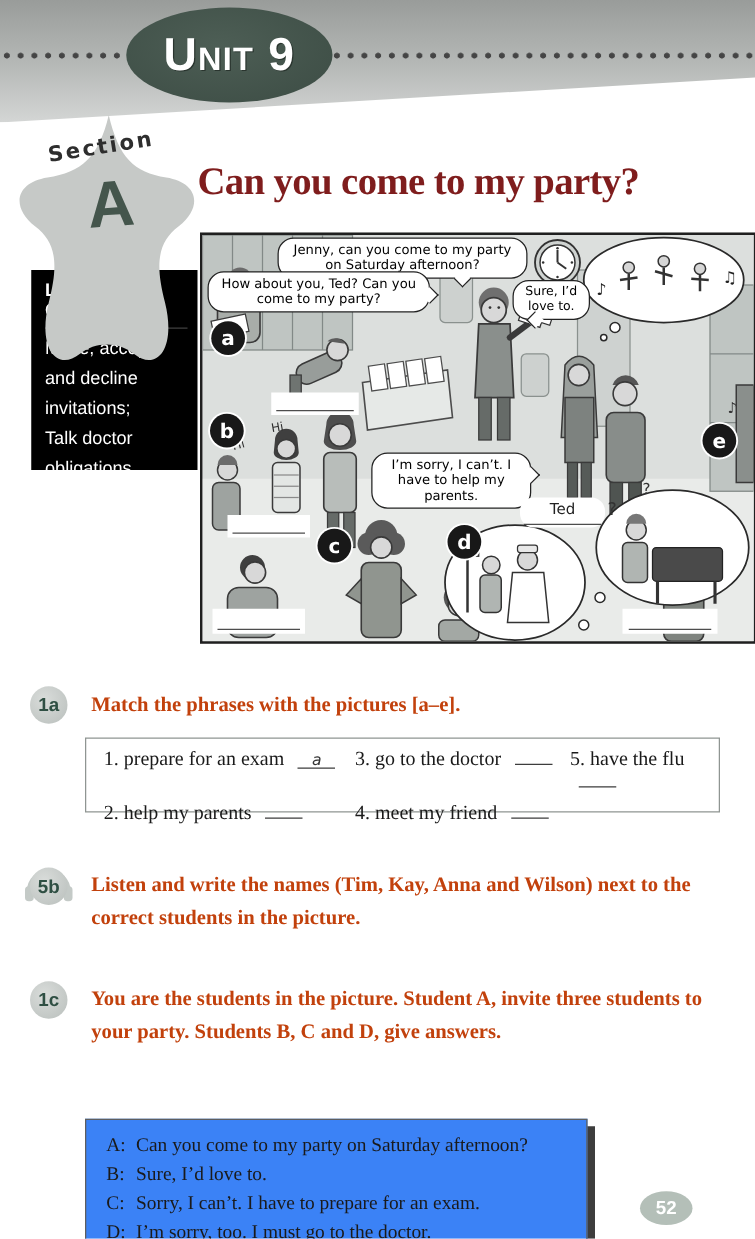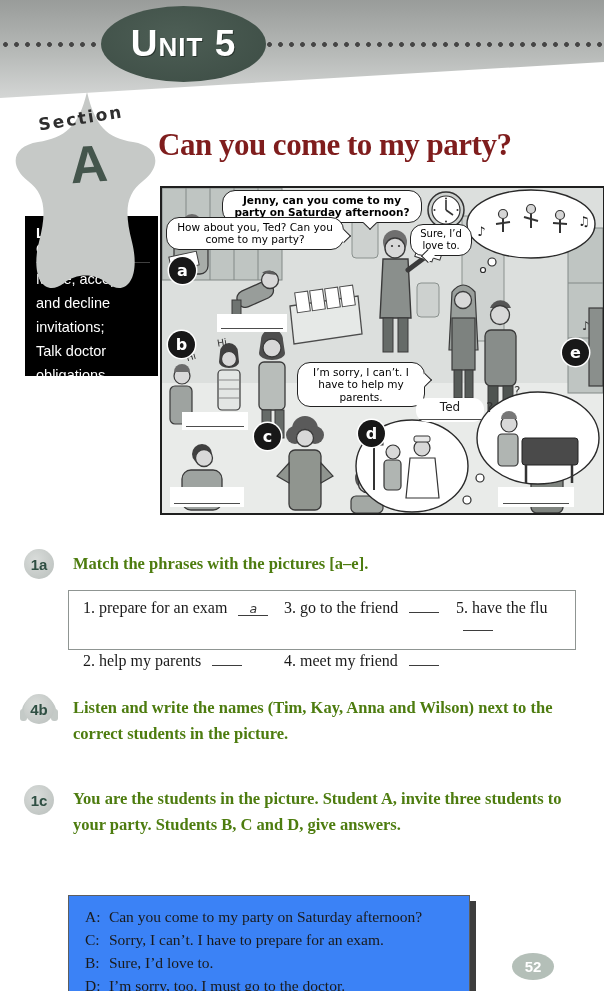--- a/index.html
+++ b/index.html
@@ -61,24 +61,24 @@
         font-family:"DejaVu Sans",sans-serif;font-size:12px;color:#222;padding-top:2px;}
   .ted i{position:absolute;left:3px;right:3px;bottom:2px;border-bottom:1.4px solid #4d4d4d;}
 
   
   .badge{position:absolute;width:30px;height:30px;border-radius:50%;
         background:radial-gradient(circle at 38% 35%,#d9dcda,#b9bfbc);
         color:#2f4f43;font-family:"Liberation Sans",sans-serif;font-weight:bold;font-size:15px;
         display:flex;align-items:center;justify-content:center;z-index:2;}
   .headset{position:absolute;z-index:1;}
   .instr{position:absolute;left:73px;width:512px;font-family:"Liberation Serif",serif;
-        font-weight:bold;font-size:16.5px;color:#4d7c0f;line-height:1.55;}
+        font-weight:bold;font-size:16.5px;color:#c2410c;line-height:1.55;}
   .phrase-box{position:absolute;left:68px;top:590px;width:508px;height:60px;background:#fff;
         border:1px solid #8f9592;box-sizing:border-box;padding:8px 0 0 14px;
-        display:grid;grid-template-columns:201px 172px auto;row-gap:17px;
+        display:grid;grid-template-columns:201px 172px auto;row-gap:7px;
         font-family:"Liberation Serif",serif;font-size:16px;color:#1a1a1a;}
   .blank{display:inline-block;width:30px;border-bottom:1.3px solid #3d3d3d;text-align:center;
         font-family:"DejaVu Sans",sans-serif;font-style:italic;font-size:12.5px;color:#333;
         line-height:12px;margin-left:7px;}
   .dlg-box{position:absolute;left:68px;top:895px;width:402px;height:104px;background:#3b82f6;
         border:1px solid #5e5e5e;box-shadow:6px 6px 0 #3d3d3d;box-sizing:border-box;
         padding:9px 8px 0 16px;font-family:"Liberation Serif",serif;font-size:15.5px;
         color:#1a1a1a;}
   .dlg-row{line-height:23px;}
   .dlg-row .spk{display:inline-block;min-width:20px;}
@@ -88,21 +88,21 @@
         font-size:15px;display:flex;align-items:center;justify-content:center;}
 </style>
 </head>
 <body>
 
 <div id="page">
 
   <div class="band"></div>
   <div class="dots"></div>
   <div class="unit-oval">
-    <span>Unit 5</span>
+    <span>Unit 9</span>
   </div>
 
   <div class="star-wrap">
     <svg width="150" height="232" viewBox="0 0 150 232">
       <path d="M75,6 C83,40 95,52 121,56 C146,60 151,79 131,95 C114,108 112,125 120,156
                C129,192 114,212 95,197 C83,187 64,187 52,197 C33,212 18,192 27,156
                C35,125 33,108 16,95 C-4,79 1,60 26,56 C53,52 67,40 75,6 Z" fill="#c6c9c7"></path>
     </svg>
     <div class="section-word">Section</div>
     <div class="section-letter">A</div>
@@ -271,21 +271,21 @@
         <circle cx="284" cy="22" r="14" fill="#fff" stroke="#333" stroke-width="1.2"></circle>
         <line x1="284" y1="22" x2="284" y2="12" stroke="#333" stroke-width="1.6"></line>
         <line x1="284" y1="22" x2="291" y2="27" stroke="#333" stroke-width="1.6"></line>
         <circle cx="284" cy="10.5" r="1" fill="#333"></circle>
           <circle cx="284" cy="33.5" r="1" fill="#333"></circle>
         <circle cx="272.5" cy="22" r="1" fill="#333"></circle>
           <circle cx="295.5" cy="22" r="1" fill="#333"></circle>
       </g>
     </svg>
 
-    <div class="bubble bub1" style="left:60px;top:2px;width:200px;font-weight:bold;">Jenny, can you come to my party on Saturday afternoon?</div>
+    <div class="bubble bub1" style="left:60px;top:2px;width:200px;">Jenny, can you come to my party on Saturday afternoon?</div>
     <div class="bubble bub2" style="left:4px;top:29px;width:178px;">How about you, Ted? Can you come to my party?</div>
     <div class="bubble bub3" style="left:248px;top:36px;width:62px;font-size:10px;">Sure, I’d love to.</div>
     <div class="bubble bub4" style="left:135px;top:174px;width:128px;">I’m sorry, I can’t. I have to help my parents.</div>
 
     <div class="hi" style="left:55px;top:149px;transform:rotate(-10deg);">Hi</div>
     <div class="hi" style="left:24px;top:163px;transform:rotate(-16deg);">Hi</div>
 
     <div class="plabel" style="left:7px;top:69px;">a</div>
     <div class="plabel" style="left:6px;top:143px;">b</div>
     <div class="plabel" style="left:92px;top:235px;">c</div>
@@ -312,21 +312,21 @@
   <div class="badge" style="left:24px;top:549px;">1a</div>
   <div class="instr" style="top:551px;">Match the phrases with the pictures [a–e].</div>
   <div class="phrase-box">
     <div>
       <span>1.</span>
       <span>prepare for an exam</span>
       <span class="blank">a</span>
     </div>
     <div>
       <span>3.</span>
-      <span>go to the friend</span>
+      <span>go to the doctor</span>
       <span class="blank"></span>
     </div>
     <div>
       <span>5.</span>
       <span>have the flu</span>
       <span class="blank"></span>
     </div>
     <div>
       <span>2.</span>
       <span>help my parents</span>
@@ -337,38 +337,38 @@
       <span>meet my friend</span>
       <span class="blank"></span>
     </div>
   </div>
 
   <svg class="headset" style="left:17px;top:687px;" width="44" height="40" viewBox="0 0 44 40">
     <path d="M7,26 A15,15 0 0 1 37,26" fill="none" stroke="#c4cac7" stroke-width="5"></path>
     <rect x="3" y="22" width="7" height="12" rx="3" fill="#c4cac7"></rect>
     <rect x="34" y="22" width="7" height="12" rx="3" fill="#c4cac7"></rect>
   </svg>
-  <div class="badge" style="left:24px;top:694px;">4b</div>
+  <div class="badge" style="left:24px;top:694px;">5b</div>
   <div class="instr" style="top:695px;">Listen and write the names (Tim, Kay, Anna and Wilson) next to the correct students in the picture.</div>
 
   <div class="badge" style="left:24px;top:785px;">1c</div>
   <div class="instr" style="top:786px;">You are the students in the picture. Student A, invite three students to your party. Students B, C and D, give answers.</div>
 
   <div class="dlg-box">
     <div class="dlg-row">
       <span class="spk">A:</span>
       <span>Can you come to my party on Saturday afternoon?</span>
     </div>
     <div class="dlg-row">
+      <span class="spk">B:</span>
+      <span>Sure, I’d love to.</span>
+    </div>
+    <div class="dlg-row">
       <span class="spk">C:</span>
       <span>Sorry, I can’t. I have to prepare for an exam.</span>
-    </div>
-    <div class="dlg-row">
-      <span class="spk">B:</span>
-      <span>Sure, I’d love to.</span>
     </div>
     <div class="dlg-row">
       <span class="spk">D:</span>
       <span>I’m sorry, too. I must go to the doctor.</span>
     </div>
   </div>
 
   <div class="page-num">52</div>
 
 </div>

